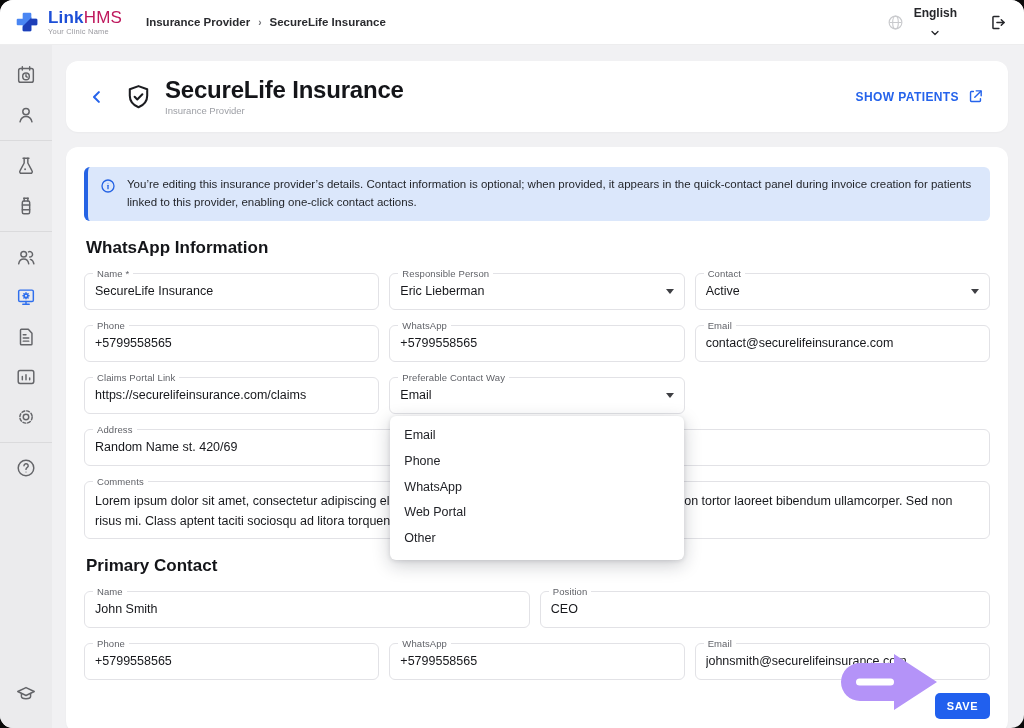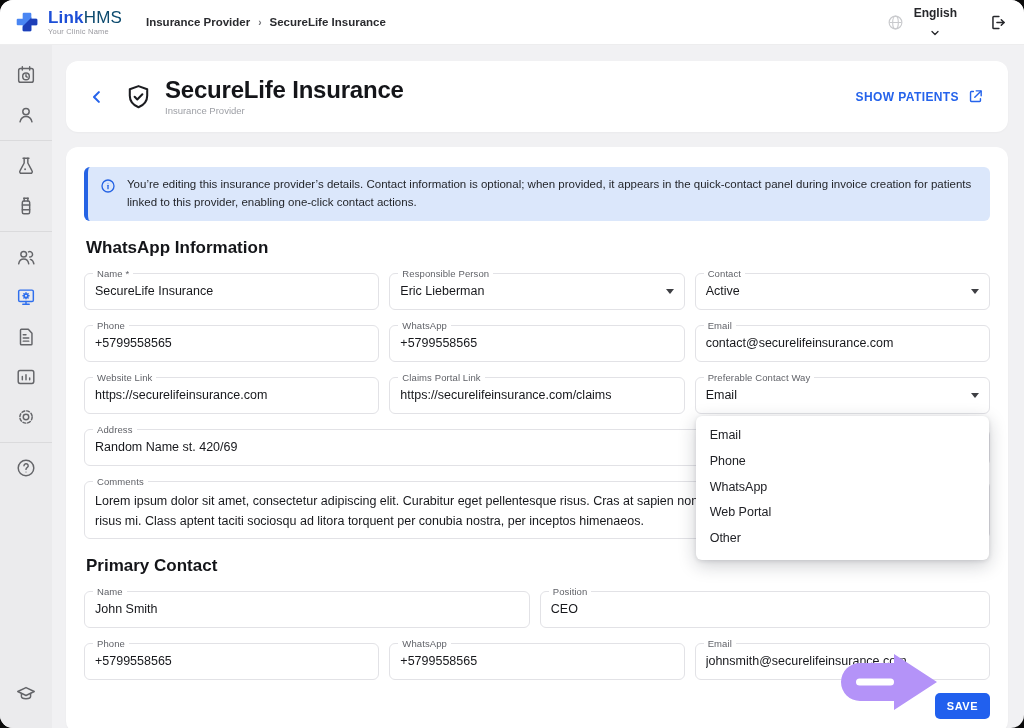--- a/index.html
+++ b/index.html
@@ -5,21 +5,21 @@
   * { margin:0; padding:0; box-sizing:border-box; }
   html,body { width:1024px; height:728px; background:#0a0a0a; font-family:"Liberation Sans",sans-serif; }
   .app { position:relative; width:1024px; height:728px; background:#f1f1f3; border-radius:13px; overflow:hidden; }
 
   
   .topbar { position:relative; height:45px; background:#ffffff; display:flex; align-items:center; border-bottom:1px solid #ededee; z-index:5; }
   .logo { display:flex; align-items:center; gap:8px; padding-left:14px; width:138px; }
   .logo-text { line-height:1; }
   .logo-title { font-size:17px; letter-spacing:.2px; }
   .logo-title .lt1 { font-weight:800; color:#1d4fd7; }
-  .logo-title .lt2 { font-weight:500; color:#0c4a6e; }
+  .logo-title .lt2 { font-weight:500; color:#be185d; }
   .logo-sub { font-size:7.5px; color:#9a9aa0; margin-top:2px; letter-spacing:.2px; }
   .breadcrumb { display:flex; align-items:center; gap:8px; font-size:11.5px; font-weight:700; color:#2a2b2f; margin-left:8px; }
   .crumb-sep { color:#6f7075; font-size:10px; font-weight:700; }
   .topbar-right { margin-left:auto; display:flex; align-items:center; gap:10px; padding-right:16px; }
   .lang { display:flex; align-items:center; gap:7px; cursor:pointer;flex-direction:column; }
   .lang-label { font-size:12px; font-weight:700; color:#26272b; }
   .logout-btn { margin-left:22px; display:flex; align-items:center; cursor:pointer; }
 
   
   .body-wrap { display:flex; height:683px; }
@@ -270,24 +270,20 @@
           <div class="field">
             <span class="flabel">WhatsApp</span>
             <input class="fvalue" value="+5799558565" style="">
           </div>
           <div class="field">
             <span class="flabel">Email</span>
             <input class="fvalue" value="contact@securelifeinsurance.com" style="">
           </div>
 
           <div class="field">
-            <span class="flabel">Website Link</span>
-            <input class="fvalue" value="https://securelifeinsurance.com" style="">
-          </div>
-          <div class="field">
             <span class="flabel">Claims Portal Link</span>
             <input class="fvalue" value="https://securelifeinsurance.com/claims" style="">
           </div>
           <div class="field select-field">
             <span class="flabel">Preferable Contact Way</span>
             <span class="fvalue-text">Email</span>
             <span class="select-caret"></span>
 
             <div class="dropdown">
               <div class="dropdown-item">Email</div>

